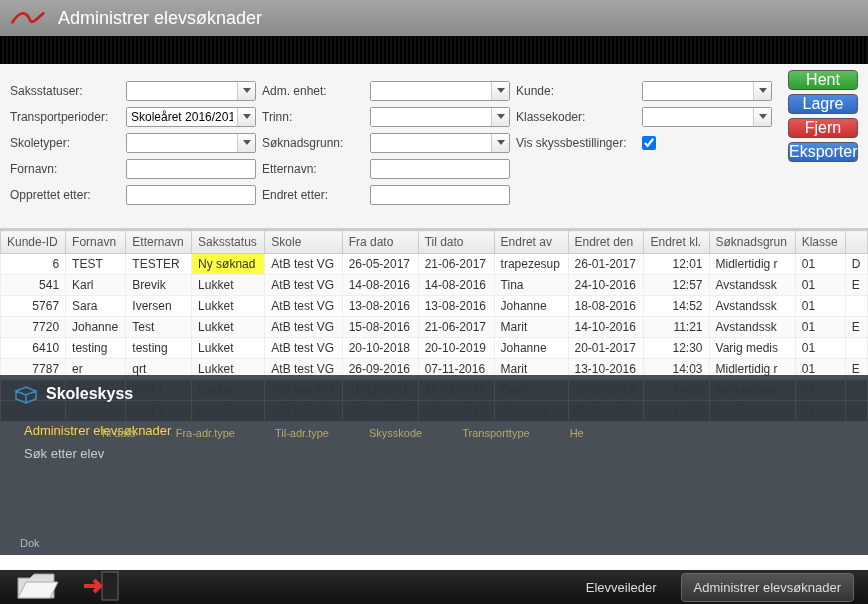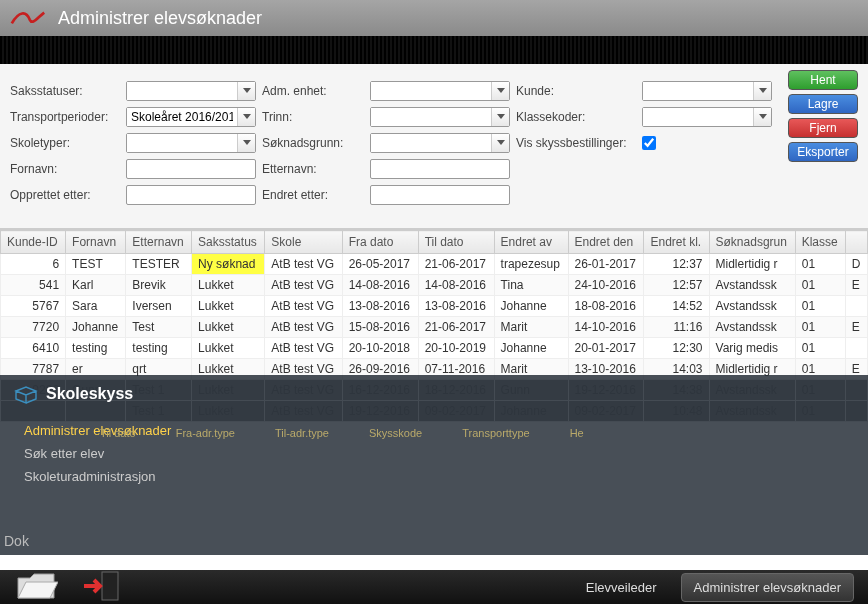--- a/index.html
+++ b/index.html
@@ -25,21 +25,21 @@
   .combo { display: inline-flex; border: 1px solid #999; background: #fff; height: 20px; border-radius: 2px; }
   .combo input { border: none; padding: 0 4px; font-size: 12px; flex: 1; outline: none; min-width: 0; width: 100%; }
   .combo .arrow { width: 18px; display: flex; align-items: center; justify-content: center; border-left: 1px solid #ccc; background: linear-gradient(#fff,#e8e8e8); }
   .combo .arrow svg { width: 8px; height: 6px; }
   
   .txt { border: 1px solid #999; background: #fff; height: 20px; border-radius: 2px; padding: 0 4px; font-size: 12px; }
   
   .cb { width: 14px; height: 14px; }
   
   .action-btns { position: absolute; right: 10px; top: 70px; display: flex; flex-direction: column; gap: 4px; }
-  .action-btns button { width: 70px; height: 20px; border: 1px solid #555; border-radius: 4px; color: #fff; font-size: 12px; cursor: pointer; margin-left: 48px; }
+  .action-btns button { width: 70px; height: 20px; border: 1px solid #555; border-radius: 4px; color: #fff; font-size: 16px; cursor: pointer; margin-left: 48px; }
   .btn-green { background: linear-gradient(#5fc05f,#2e9e2e); }
   .btn-blue { background: linear-gradient(#4a8de0,#2f66c2); }
   .btn-red { background: linear-gradient(#e85858,#c63030); }
   
   .table-wrap { overflow: auto; border-top: 1px solid #ccc; }
   table { border-collapse: collapse; width: 100%; font-size: 12px; }
   th { background: linear-gradient(#f7f7f7,#e7e7e7); color: #555; font-weight: normal; padding: 4px 6px; border: 1px solid #ccc; text-align: left; white-space: nowrap; }
   td { padding: 3px 6px; border: 1px solid #eee; color: #333; white-space: nowrap; }
   tbody tr:nth-child(odd) { background: #fff; }
   tbody tr:nth-child(even) { background: #fafafa; }
@@ -47,21 +47,21 @@
   .right { text-align: right; }
   .hl { background: #ffff44 !important; }
   
   .overlay { position: absolute; left: 0; right: 0; top: 375px; height: 180px; background: rgba(20,30,40,0.78); color: #ddd; }
   .overlay .title { display: flex; align-items: flex-start; padding: 10px 14px 6px; font-size: 16px; font-weight: bold; color: #fff; gap: 8px; }
   .overlay .title svg { width: 24px; height: 20px; }
   .overlay ul { list-style: none; padding: 4px 0 0 24px; }
   .overlay li { padding: 4px 0; font-size: 13px; color: #ccc; cursor: pointer; }
   .overlay li.active { color: #ffd24a; }
   .sub-hdrs { display: flex; gap: 40px; padding-left: 100px; color: #b9a96a; font-size: 11px; position: absolute; top: 52px; }
-  .dok { position: absolute; left: 4px; bottom: 6px; color: #bbb; font-size: 14px; margin-top: 12px; }
+  .dok { position: absolute; left: 20px; bottom: 6px; color: #bbb; font-size: 11px; margin-top: 12px; }
   
   .footer { position: absolute; left: 0; right: 0; bottom: 0; height: 34px; background: linear-gradient(#2a2a2a,#111); display: flex; align-items: center; padding: 0 14px; gap: 24px; }
   .footer .spacer { flex: 1; }
   .footer .iconbtn svg { width: 44px; height: 36px; }
   .footer .txtbtn { color: #ddd; font-size: 13px; background: none; border: none; cursor: pointer; }
   .footer .txtbtn.boxed { border: 1px solid #666; border-radius: 4px; padding: 6px 12px; background: linear-gradient(#555,#333); }
 </style>
 </head>
 <body>
 
@@ -201,21 +201,21 @@
         <tr>
           <td class="right">6</td>
           <td>TEST</td>
           <td>TESTER</td>
           <td class="hl">Ny søknad</td>
           <td>AtB test VG</td>
           <td>26-05-2017</td>
           <td>21-06-2017</td>
           <td>trapezesup</td>
           <td>26-01-2017</td>
-          <td class="right">12:37</td>
+          <td class="right">12:01</td>
           <td>Midlertidig r</td>
           <td>01</td>
           <td>D</td>
         </tr>
         <tr>
           <td class="right">541</td>
           <td>Karl</td>
           <td>Brevik</td>
           <td>Lukket</td>
           <td>AtB test VG</td>
@@ -246,21 +246,21 @@
         <tr>
           <td class="right">7720</td>
           <td>Johanne</td>
           <td>Test</td>
           <td>Lukket</td>
           <td>AtB test VG</td>
           <td>15-08-2016</td>
           <td>21-06-2017</td>
           <td>Marit</td>
           <td>14-10-2016</td>
-          <td class="right">11:16</td>
+          <td class="right">11:21</td>
           <td>Avstandssk</td>
           <td>01</td>
           <td>E</td>
         </tr>
         <tr>
           <td class="right">6410</td>
           <td>testing</td>
           <td>testing</td>
           <td>Lukket</td>
           <td>AtB test VG</td>
@@ -333,21 +333,20 @@
     <span>Til dato</span>
     <span>Fra-adr.type</span>
     <span>Til-adr.type</span>
     <span>Skysskode</span>
     <span>Transporttype</span>
     <span>He</span>
   </div>
   <ul id="ovlist">
       <li class="active">Administrer elevsøknader</li>
       <li>Søk etter elev</li>
-      <li>Skoleturadministrasjon</li>
     </ul>
   <div class="dok">Dok</div>
 </div>
 
 <div class="footer">
   <span class="iconbtn">
     <svg viewBox="0 0 44 36">
         <path d="M4 10 L16 10 L20 6 L40 6 L40 30 L4 30 Z" fill="#ddd" stroke="#999"></path>
         <path d="M4 30 L12 14 L44 14 L36 30 Z" fill="#f5f5f5" stroke="#aaa"></path>
       </svg>

